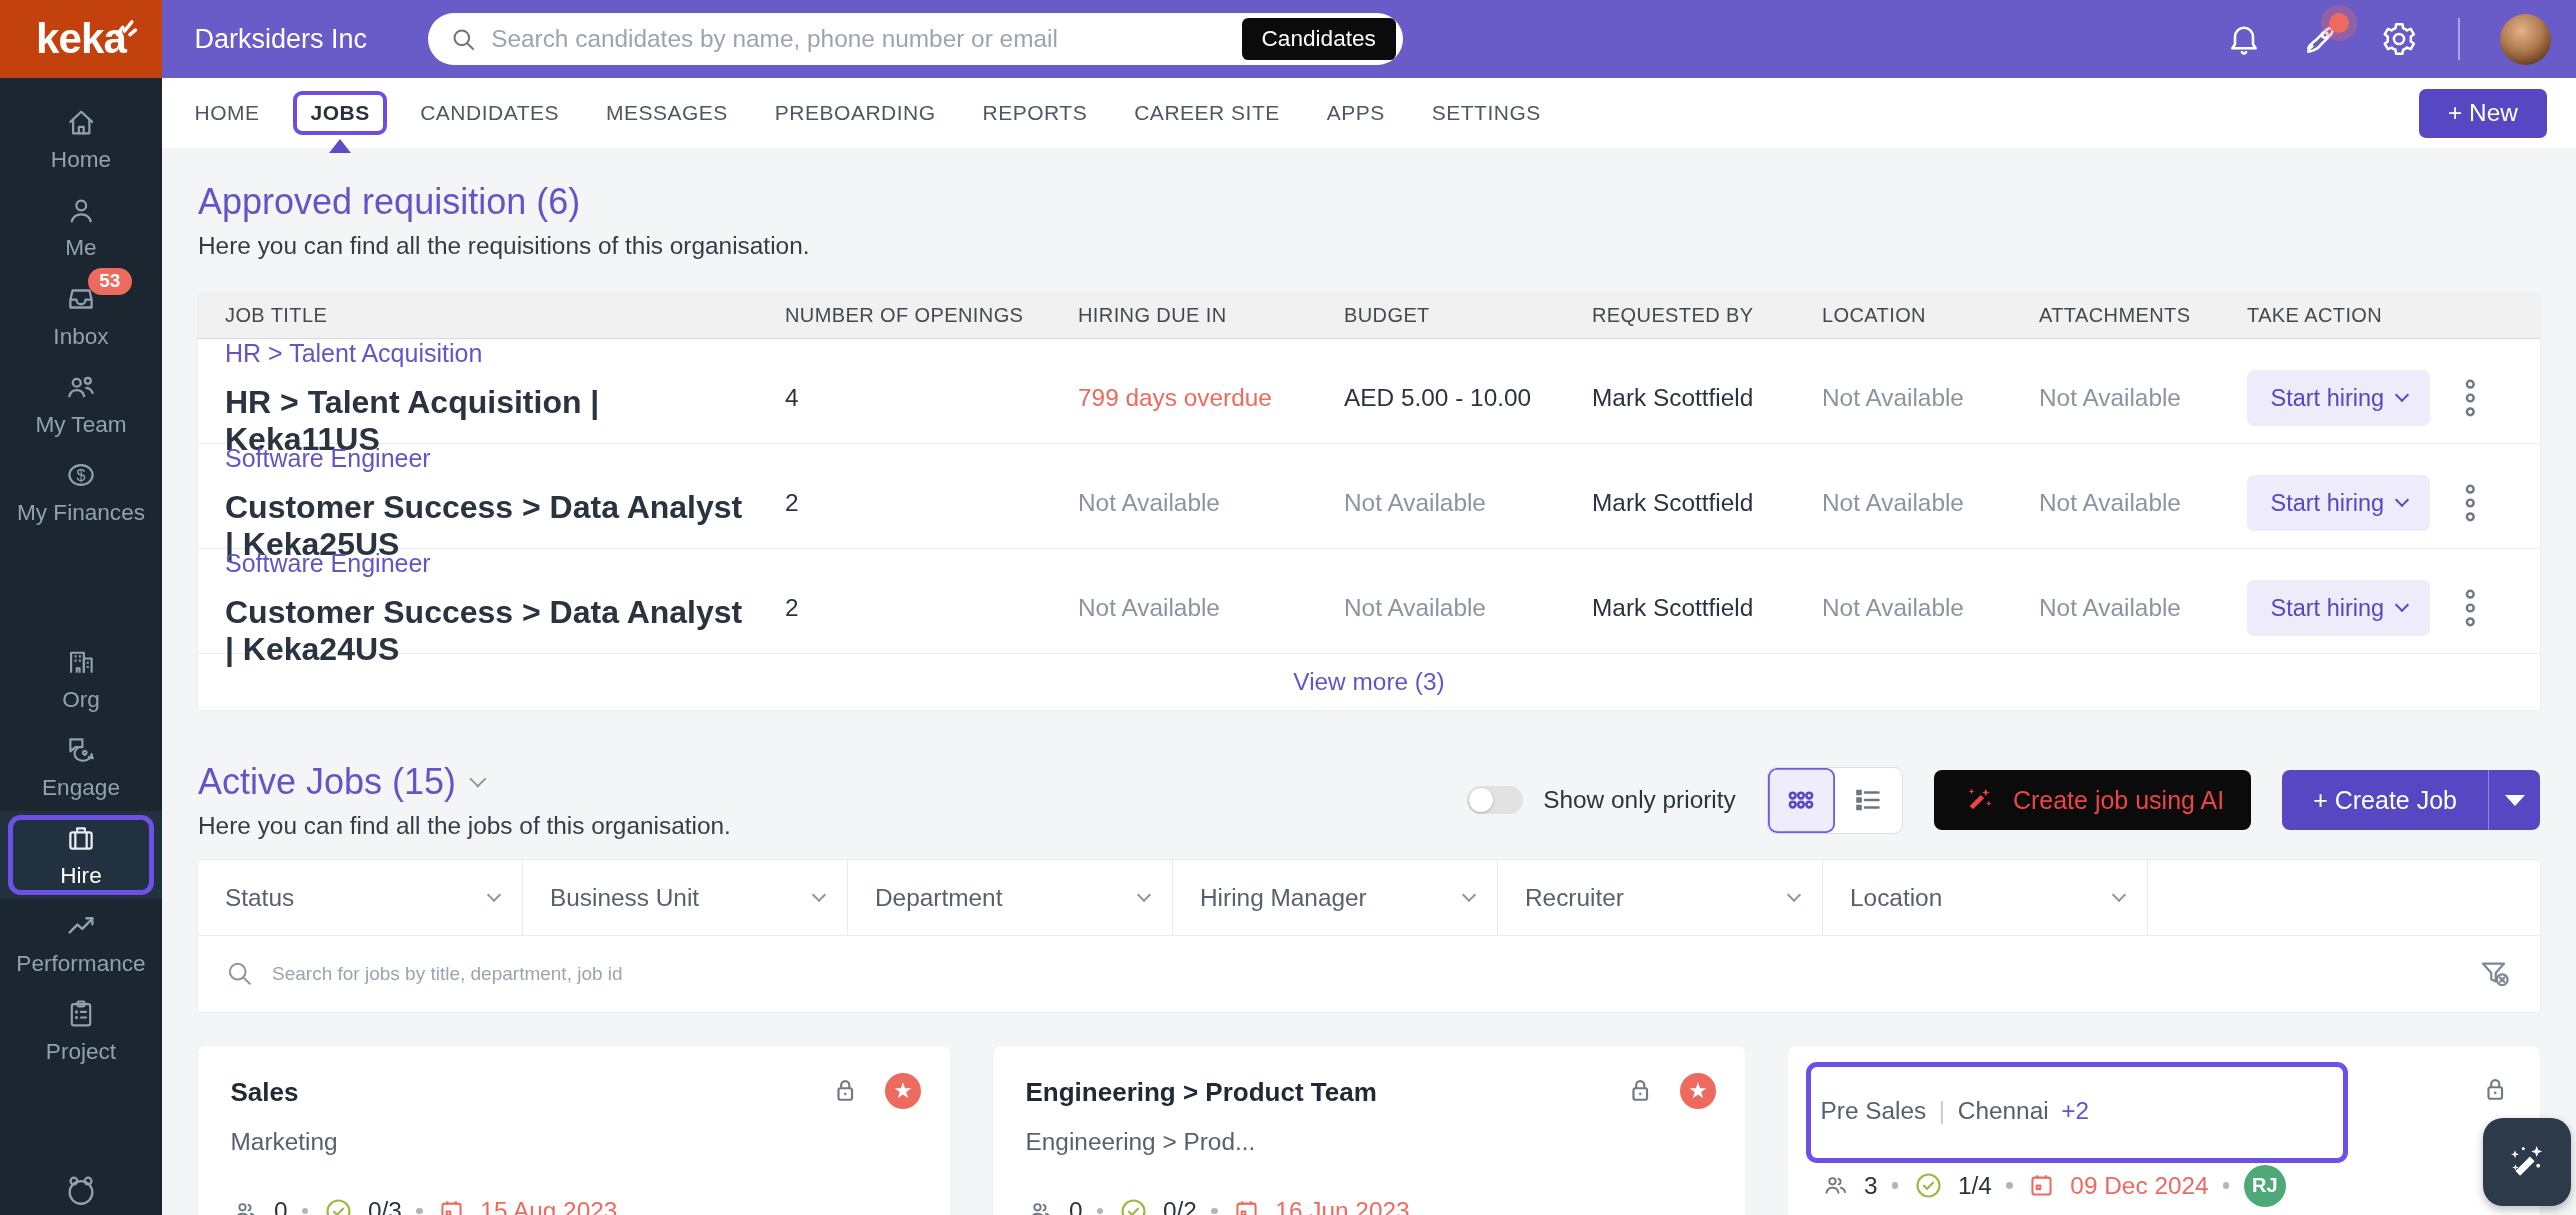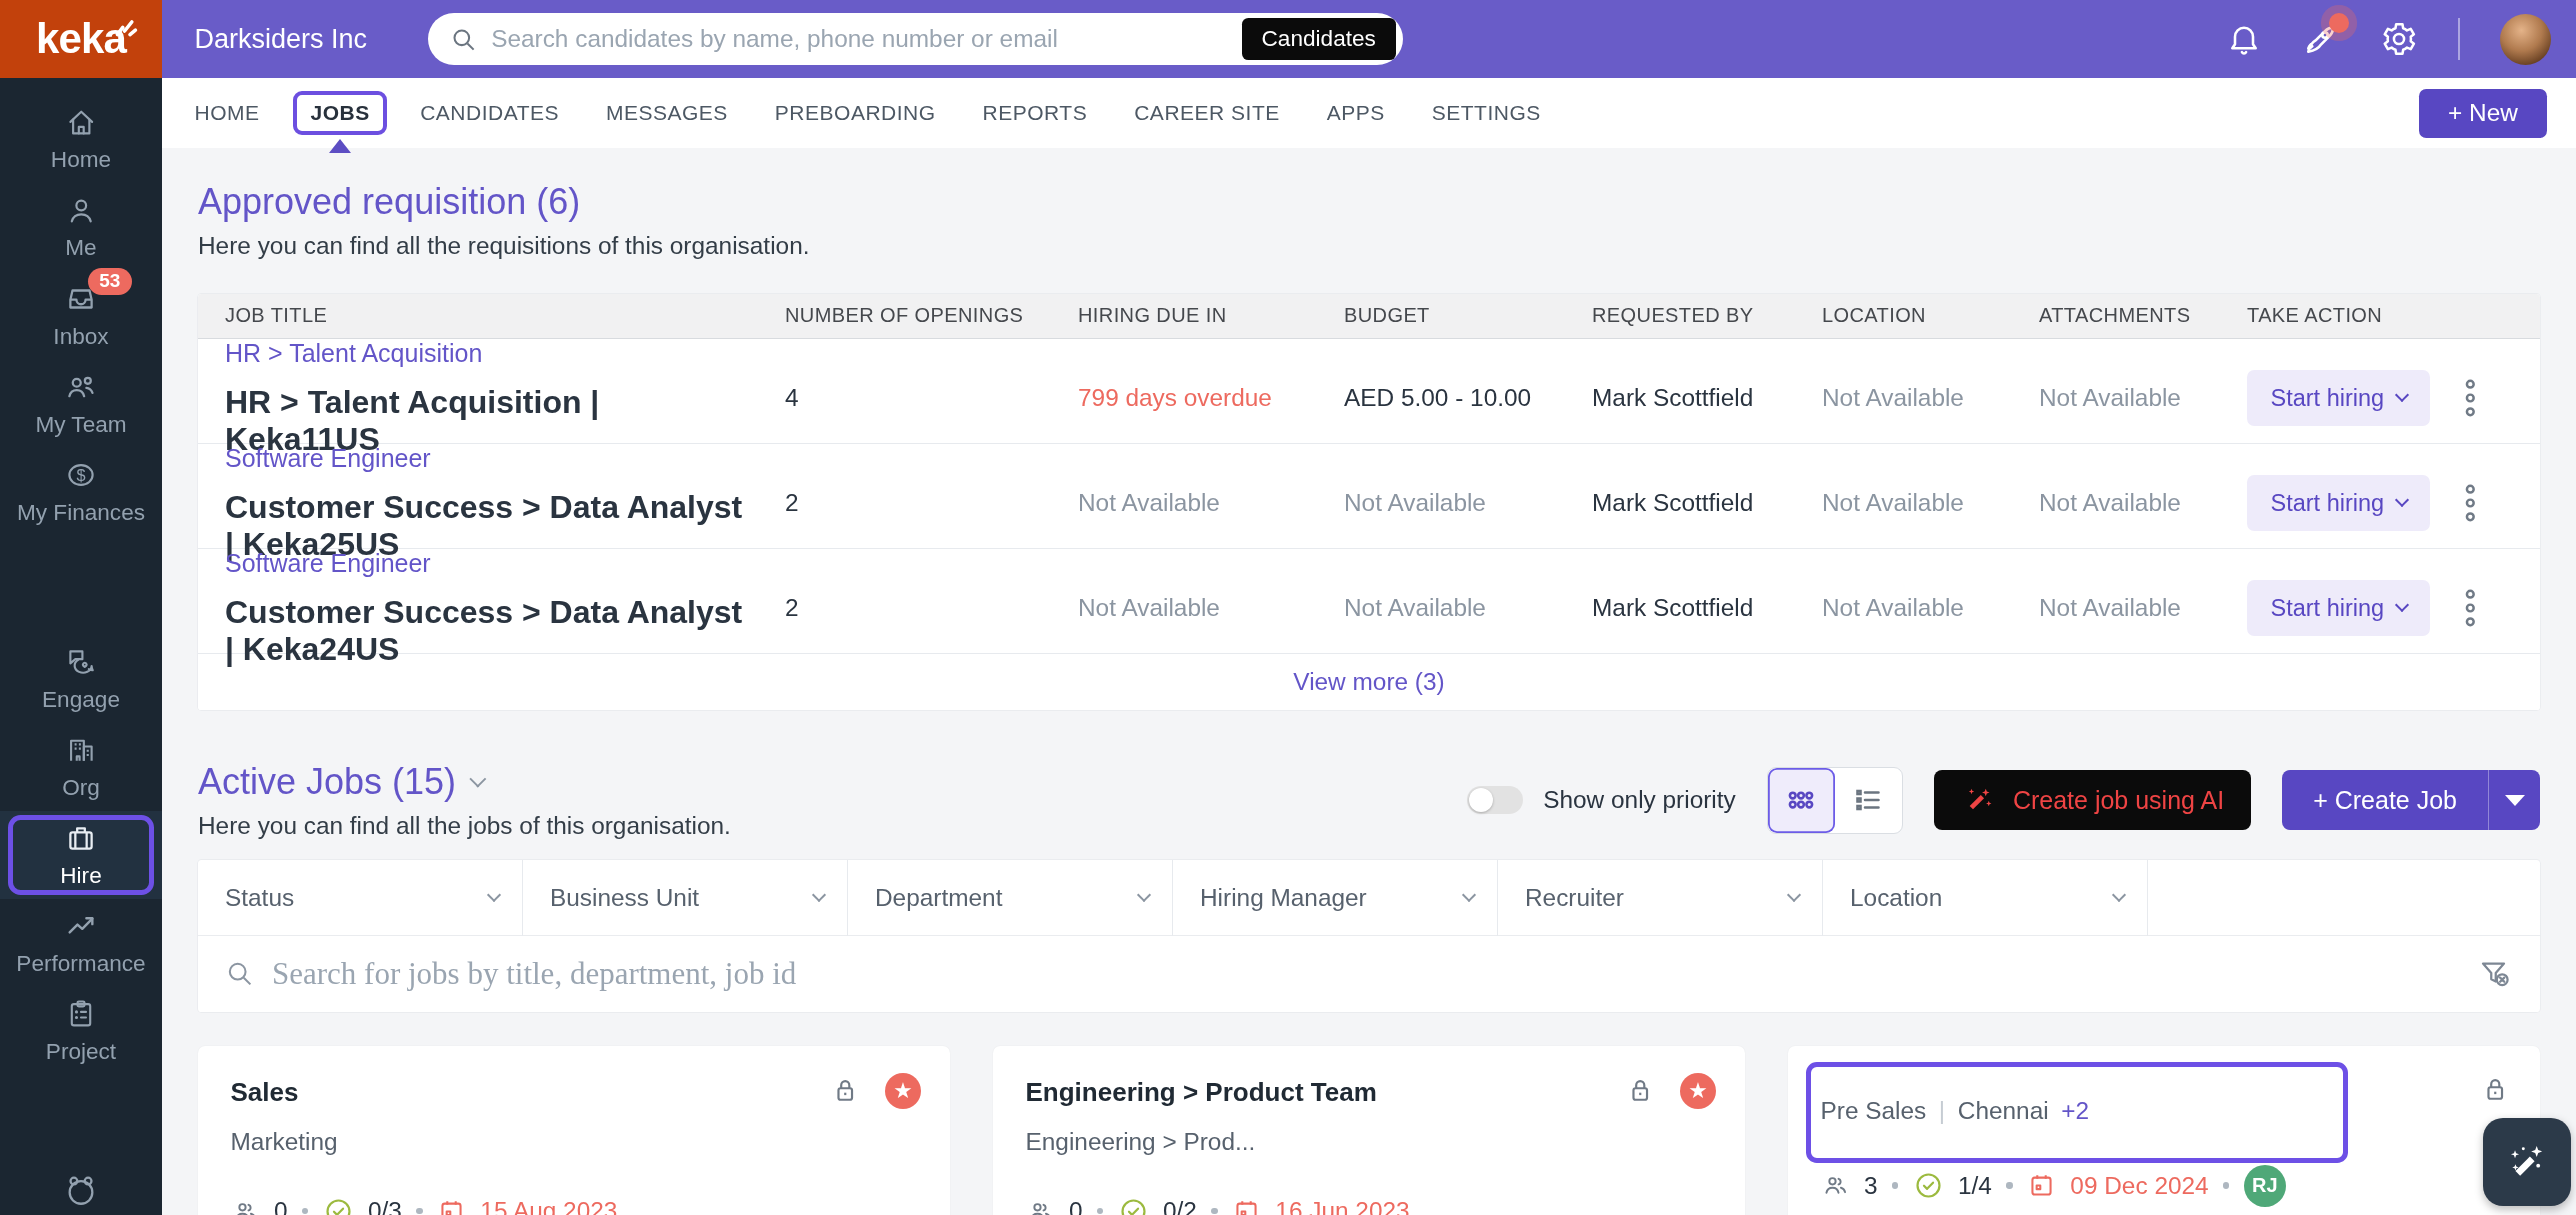--- a/index.html
+++ b/index.html
@@ -107,22 +107,22 @@
   
   .filterbar { margin-top:20px; background:#fff; border-radius:3.6px 3.6px 0 0; box-shadow:0 0 0 0.9px #EAECEF;
     display:flex; height:76px; }
   .f-cell { width:325px; border-right:0.9px solid #E7EAEE; display:flex; align-items:center;
     padding:0 23.5px 0 27px; cursor:pointer; }
   .f-cell span { font-size:24.4px; color:#57616D; }
   .f-cell .chev { margin-left:auto; color:#8B95A1; }
   .f-rest { flex:1; }
   .searchrow { background:#fff; height:76px; box-shadow:0 0 0 0.9px #EAECEF; display:flex; align-items:center;
     padding:0 27px; border-radius:0 0 3.6px 3.6px; }
-  .searchrow input { flex:1; border:none; outline:none; font-size:31px; margin-left:18px; color:#333;
-    font-family:Liberation Serif, serif; }
+  .searchrow input { flex:1; border:none; outline:none; font-size:19px; margin-left:18px; color:#333;
+    font-family:Liberation Sans, sans-serif; }
   .searchrow input::placeholder { color:#9AA5B1; }
   .funnel { color:#7D8794; cursor:pointer; }
 
   
   .cards { margin-top:34px; display:flex; gap:43px; }
   .card { flex:1; background:#fff; border-radius:7.2px; padding:31px 32.5px; height:235px; position:relative;
     box-shadow:0 0.9px 1.8px rgba(20,30,40,.06); }
   .card-title { font-size:26px; font-weight:bold; color:#202A34; }
   .card-sub { font-size:24.4px; color:#57616D; margin-top:20px; display:flex; align-items:center; gap:12.6px; }
   .card-sub .pipe { color:#C6CCD3; }
@@ -228,34 +228,34 @@
   </div>
   <div class="s-item">
     <svg width="34" height="34" viewBox="0 0 24 24" fill="none" stroke="currentColor" stroke-width="1.5">
       <ellipse cx="12" cy="12" rx="8.2" ry="7"></ellipse>
       <text x="12" y="16.3" text-anchor="middle" font-size="11.5" fill="currentColor" stroke="none" font-family="Liberation Sans, sans-serif">$</text>
       </svg>
     <span class="s-lb">My Finances</span>
   </div>
   <div class="s-gap"></div>
   <div class="s-item">
+    <svg width="34" height="34" viewBox="0 0 24 24" fill="none" stroke="currentColor" stroke-width="1.5" stroke-linejoin="round">
+      <path d="M5 19.5V5.5h9v14"></path>
+        <path d="M14 19.5V9.5h5.5v10"></path>
+      <path d="M7.5 8h1.4M10.5 8h1.4M7.5 11h1.4M10.5 11h1.4M16 12.5h1.5M16 15.5h1.5M9 19.5v-3h2v3"></path>
+      </svg>
+    <span class="s-lb">Org</span>
+  </div>
+  <div class="s-item">
     <svg width="34" height="34" viewBox="0 0 24 24" fill="none" stroke="currentColor" stroke-width="1.5" stroke-linejoin="round" stroke-linecap="round">
       <path d="M4.5 4.5h8.5v5.5h-5l-3.5 3z"></path>
       <path d="M10 10.5a6 5 0 1 0 9.5 4.3c.1 1.7.8 3 .8 3s-1.6-.1-2.8-.8"></path>
       <path d="M13.5 13.2c.5-.9 1.8-.9 2.3 0 .5.8-.2 1.6-1.15 2.3-.95-.7-1.65-1.5-1.15-2.3z"></path>
       </svg>
     <span class="s-lb">Engage</span>
-  </div>
-  <div class="s-item">
-    <svg width="34" height="34" viewBox="0 0 24 24" fill="none" stroke="currentColor" stroke-width="1.5" stroke-linejoin="round">
-      <path d="M5 19.5V5.5h9v14"></path>
-        <path d="M14 19.5V9.5h5.5v10"></path>
-      <path d="M7.5 8h1.4M10.5 8h1.4M7.5 11h1.4M10.5 11h1.4M16 12.5h1.5M16 15.5h1.5M9 19.5v-3h2v3"></path>
-      </svg>
-    <span class="s-lb">Org</span>
   </div>
   <div class="s-item active">
     <div class="hl-box"></div>
     <svg width="34" height="34" viewBox="0 0 24 24" fill="none" stroke="currentColor" stroke-width="1.6" stroke-linejoin="round">
       <rect x="4.5" y="8" width="15" height="11.5" rx="1.5"></rect>
         <path d="M9.3 8V5.2h5.4V8"></path>
       <path d="M8 8v11.5M16 8v11.5"></path>
       </svg>
     <span class="s-lb">Hire</span>
   </div>

